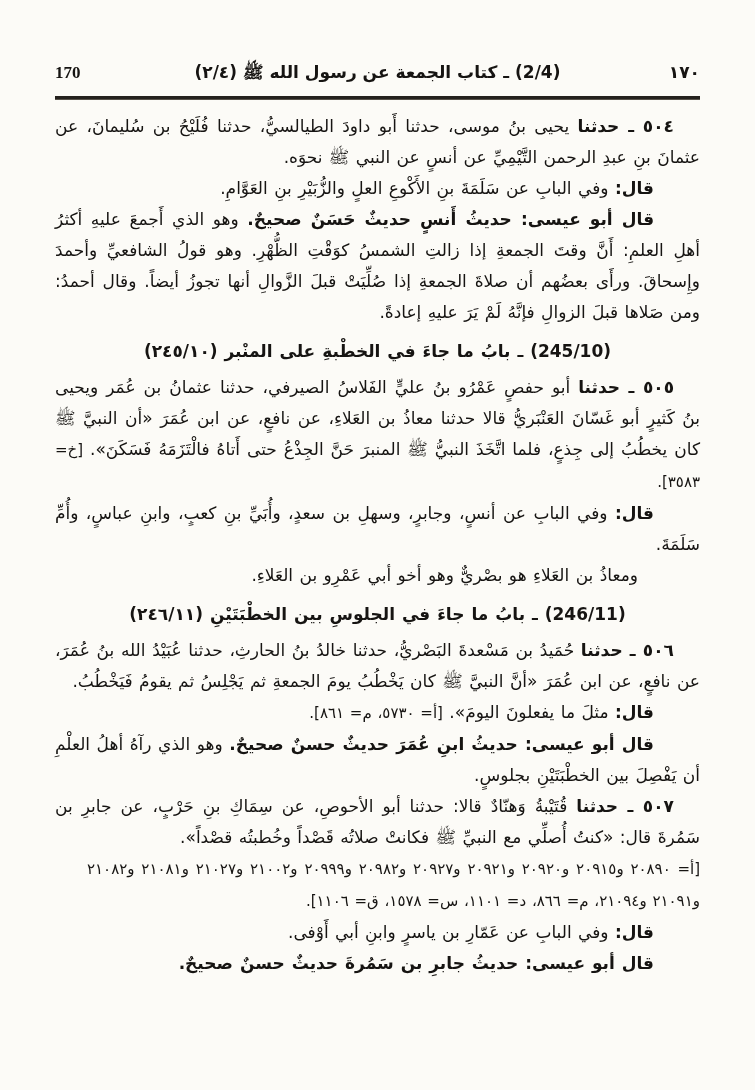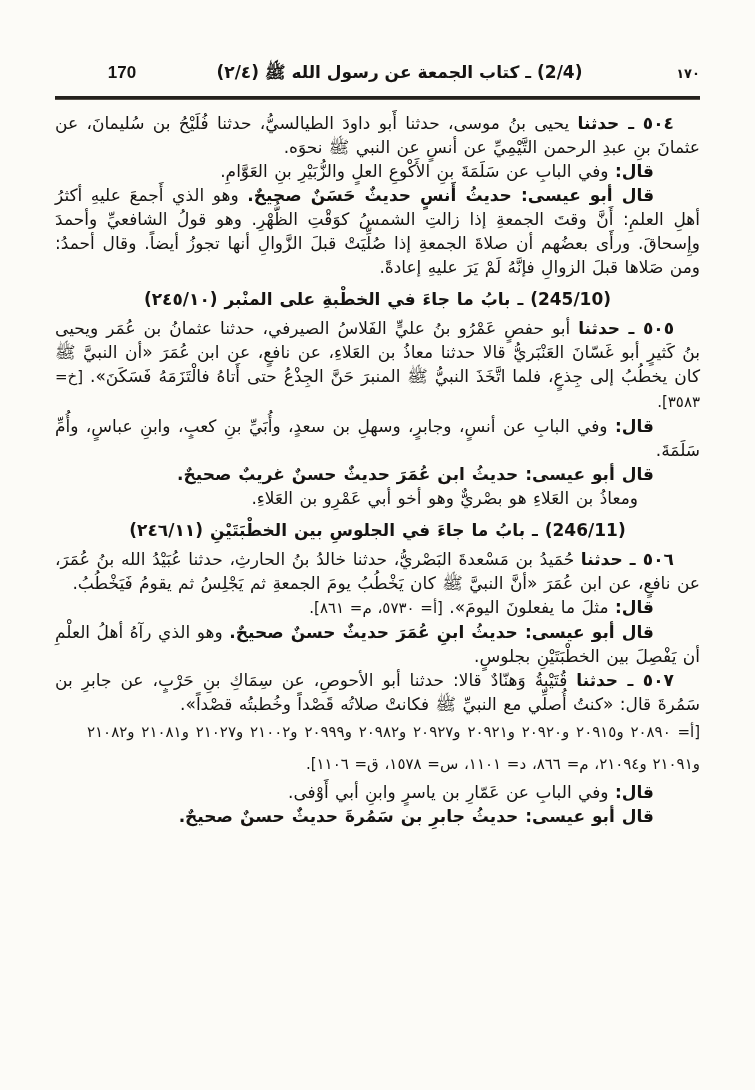--- a/index.html
+++ b/index.html
@@ -16,44 +16,43 @@
     overflow:hidden;
   }
   
   .hdr{
     display:flex;
     align-items:baseline;
     justify-content:space-between;
     direction:rtl;
   }
   .pg-ar{
-    font-size:13px;font-weight:bold;min-width:46px;text-align:right;
+    font-size:17px;font-weight:bold;min-width:46px;text-align:right;
   }
   .hdr-title{
     flex:1;text-align:center;
     font-size:17px;font-weight:700;
     white-space:nowrap;
   }
   .pg-west{
-    font-family:Liberation Sans, sans-serif;
-    font-size:17px;font-weight:bold;min-width:46px;text-align:center;
+    font-family:Liberation Serif, serif;
+    font-size:17px;font-weight:bold;min-width:46px;text-align:left;
     direction:ltr;
-    margin-left:44px;
   }
   .rule{
     height:3px;background:#24211d;
     margin-top:9px;
     border-bottom:1px solid #57524a;
   }
   
   .content{padding-top:11px;}
   .blk{
     margin:0;
     font-size:17px;
-    line-height:24px;
+    line-height:31px;
     text-align:justify;
     text-align-last:right;
     word-spacing:1px;
   }
   .blk .lead{font-weight:bold;}
   .hadith{text-indent:26px;}
   .qal{text-indent:46px;}
   .isa{text-indent:46px;}
   .plain{text-indent:62px;}
   .bab{
@@ -79,21 +78,20 @@
     <span class="pg-west">170</span>
   </header>
   <div class="rule"></div>
   <main class="content" id="content">
       <p class="blk hadith"><b class="lead">٥٠٤ ـ حدثنا</b> <span>يحيى بنُ موسى، حدثنا أَبو داودَ الطيالسيُّ، حدثنا فُلَيْحُ بن سُليمانَ، عن عثمانَ بنِ عبدِ الرحمن التَّيْمِيِّ عن أنسٍ عن النبي ﷺ نحوَه.</span></p>
       <p class="blk qal"><b class="lead">قال:</b> <span>وفي البابِ عن سَلَمَةَ بنِ الأَكْوعِ العلٍ والزُّبَيْرِ بنِ العَوَّامِ.</span></p>
       <p class="blk isa"><b class="lead">قال أبو عيسى: حديثُ أَنسٍ حديثٌ حَسَنٌ صحيحٌ.</b> <span>وهو الذي أَجمعَ عليهِ أكثرُ أهلِ العلمِ: أَنَّ وقتَ الجمعةِ إذا زالتِ الشمسُ كوَقْتِ الظُّهْرِ. وهو قولُ الشافعيِّ وأحمدَ وإِسحاقَ. ورأَى بعضُهم أن صلاةَ الجمعةِ إذا صُلِّيَتْ قبلَ الزَّوالِ أنها تجوزُ أيضاً. وقال أحمدُ: ومن صَلاها قبلَ الزوالِ فإنَّهُ لَمْ يَرَ عليهِ إعادةً.</span></p>
       <p class="blk bab"><span>(245/10) ـ بابُ ما جاءَ في الخطْبةِ على المنْبر (٢٤٥/١٠)</span></p>
       <p class="blk hadith"><b class="lead">٥٠٥ ـ حدثنا</b> <span>أبو حفصٍ عَمْرُو بنُ عليٍّ الفَلاسُ الصيرفي، حدثنا عثمانُ بن عُمَر ويحيى بنُ كَثيرٍ أبو غَسّانَ العَنْبَريُّ قالا حدثنا معاذُ بن العَلاءِ، عن نافعٍ، عن ابن عُمَرَ «أن النبيَّ ﷺ كان يخطُبُ إلى جِذعٍ، فلما اتَّخَذَ النبيُّ ﷺ المنبرَ حَنَّ الجِذْعُ حتى أَتاهُ فالْتَزَمَهُ فَسَكَنَ».</span> <span class="ref">[خ= ٣٥٨٣].</span></p>
       <p class="blk qal"><b class="lead">قال:</b> <span>وفي البابِ عن أنسٍ، وجابرٍ، وسهلِ بن سعدٍ، وأُبَيِّ بنِ كعبٍ، وابنِ عباسٍ، وأُمِّ سَلَمَةَ.</span></p>
-      <p class="blk isa"><b class="lead">قال أبو عيسى: حديثُ ابن عُمَرَ حديثٌ حسنٌ غريبٌ صحيحٌ.</b> </p>
       <p class="blk plain"><span>ومعاذُ بن العَلاءِ هو بصْريٌّ وهو أخو أبي عَمْرِو بن العَلاءِ.</span></p>
       <p class="blk bab"><span>(246/11) ـ بابُ ما جاءَ في الجلوسِ بين الخطْبَتَيْنِ (٢٤٦/١١)</span></p>
       <p class="blk hadith"><b class="lead">٥٠٦ ـ حدثنا</b> <span>حُمَيدُ بن مَسْعدةَ البَصْريُّ، حدثنا خالدُ بنُ الحارثِ، حدثنا عُبَيْدُ الله بنُ عُمَرَ، عن نافعٍ، عن ابن عُمَرَ «أنَّ النبيَّ ﷺ كان يَخْطُبُ يومَ الجمعةِ ثم يَجْلِسُ ثم يقومُ فَيَخْطُبُ.</span></p>
       <p class="blk qal"><b class="lead">قال:</b> <span>مثلَ ما يفعلونَ اليومَ».</span> <span class="ref">[أ= ٥٧٣٠، م= ٨٦١].</span></p>
       <p class="blk isa"><b class="lead">قال أبو عيسى: حديثُ ابنِ عُمَرَ حديثٌ حسنٌ صحيحٌ.</b> <span>وهو الذي رآهُ أهلُ العلْمِ أن يَفْصِلَ بين الخطْبَتَيْنِ بجلوسٍ.</span></p>
       <p class="blk hadith"><b class="lead">٥٠٧ ـ حدثنا</b> <span>قُتَيْبةُ وَهنّادٌ قالا: حدثنا أبو الأحوصِ، عن سِمَاكِ بنِ حَرْبٍ، عن جابرِ بن سَمُرةَ قال: «كنتُ أُصلِّي مع النبيِّ ﷺ فكانتْ صلاتُه قَصْداً وخُطبتُه قصْداً».</span></p>
       <p class="blk takhrij"><span>[أ= ٢٠٨٩٠ و٢٠٩١٥ و٢٠٩٢٠ و٢٠٩٢١ و٢٠٩٢٧ و٢٠٩٨٢ و٢٠٩٩٩ و٢١٠٠٢ و٢١٠٢٧ و٢١٠٨١ و٢١٠٨٢ و٢١٠٩١ و٢١٠٩٤، م= ٨٦٦، د= ١١٠١، س= ١٥٧٨، ق= ١١٠٦].</span></p>
       <p class="blk qal"><b class="lead">قال:</b> <span>وفي البابِ عن عَمّارِ بن ياسرٍ وابنِ أبي أَوْفى.</span></p>
       <p class="blk isa"><b class="lead">قال أبو عيسى: حديثُ جابرِ بن سَمُرةَ حديثٌ حسنٌ صحيحٌ.</b> </p>
     </main>

